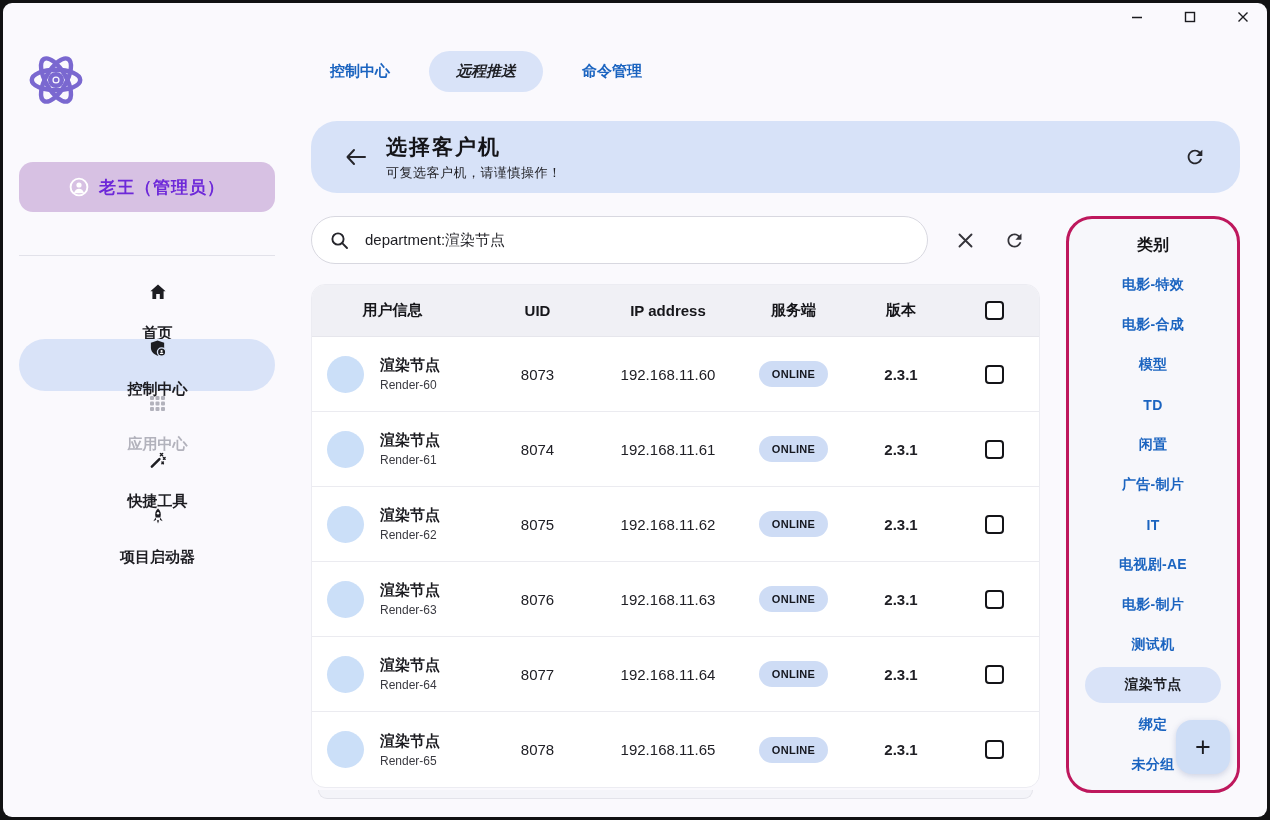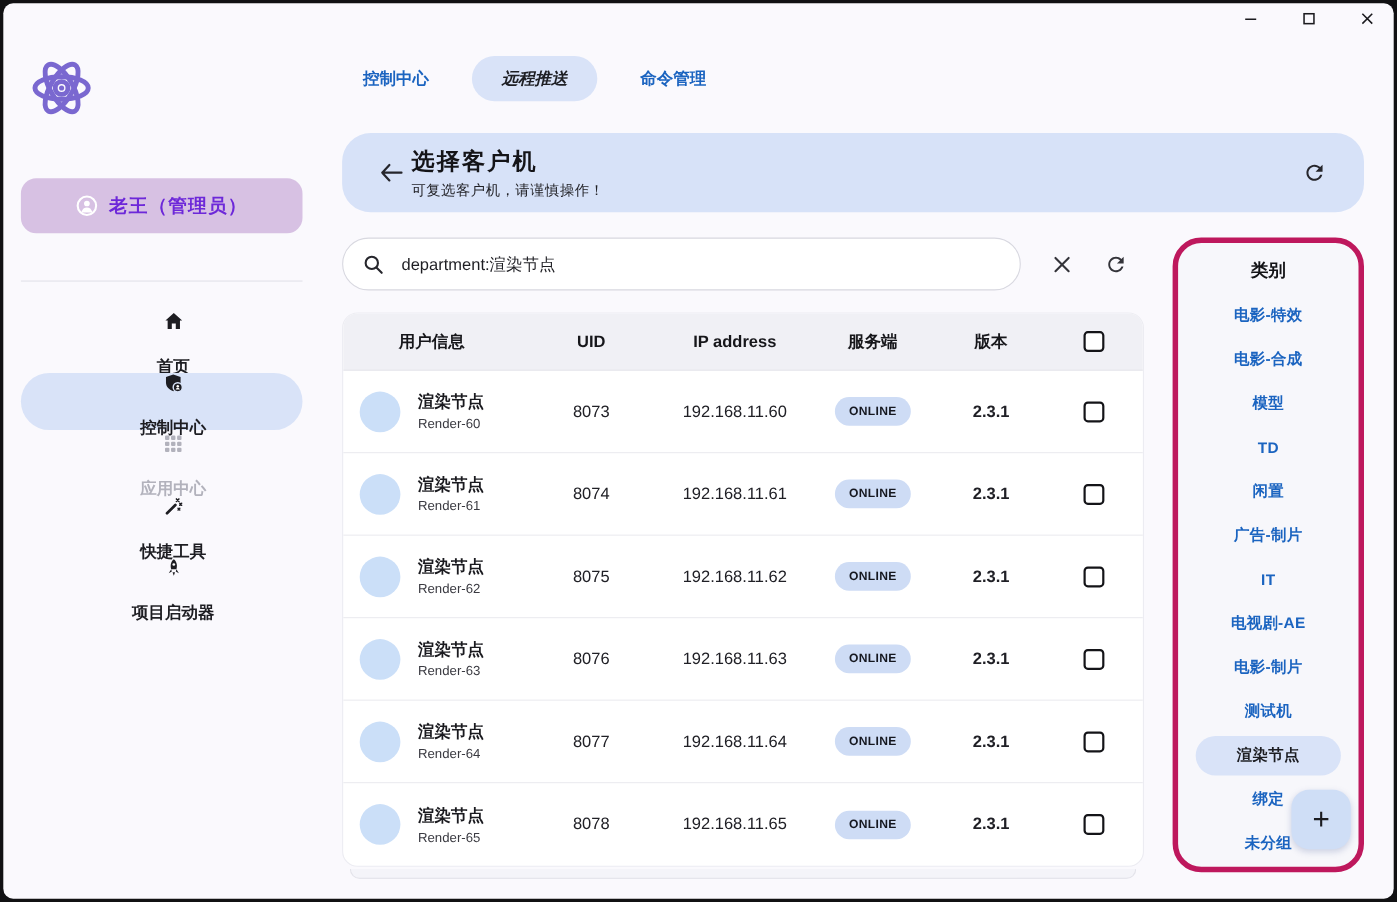--- a/index.html
+++ b/index.html
@@ -34,21 +34,21 @@
   
   .tabs { margin-top:20px; margin-left:19px; height:41px; display:flex; align-items:center; gap:39px; }
   .tab { font-size:15px; font-weight:700; color:var(--accent-blue,#1b64c0); cursor:pointer; }
   .tab.active { background:var(--pill-blue,#d9e3f8); color:#1e1f24; height:41px; border-radius:21px;
     display:flex; align-items:center; padding:0 27px;font-style:italic; }
 
   
   .banner { margin-top:29px; height:72px; background:var(--banner-blue,#d7e2f8); border-radius:26px;
     display:flex; align-items:center; }
   .back-btn { margin-left:27px; width:36px; height:36px; display:flex; align-items:center; justify-content:center; cursor:pointer; }
-  .banner-text { }
+  .banner-text { margin-left:12px; }
   .banner-title { font-size:21px; font-weight:700; color:#141418; letter-spacing:2px; }
   .banner-sub { font-size:13px; color:#222227; margin-top:3px; letter-spacing:.5px; }
   .banner-refresh { margin-left:auto; margin-right:28px; width:34px; height:34px; display:flex; align-items:center; justify-content:center; cursor:pointer; }
 
   
   .content-row { margin-top:23px; display:flex; gap:26px; }
   .left-col { width:729px; }
 
   
   .search-row { display:flex; align-items:center; height:48px; }
@@ -75,21 +75,21 @@
   .row-host { font-size:12px; color:#3a3a41; }
   .t-body .cell { font-size:15px; color:#202026; }
   .online-badge { background:var(--online-blue,#cedcf5); color:#15171f; font-size:11px; font-weight:700;
     padding:7px 13px; border-radius:14px; letter-spacing:.3px; }
   .version { font-weight:700; }
   .checkbox { width:19px; height:19px; border:2px solid #141418; border-radius:4px; background:#fff; cursor:pointer; }
   .table-peek { margin-top:2px; height:9px; background:#f4f4f9; border:1px solid #e3e3ea; border-top:none;
     border-radius:0 0 14px 14px; width:715px; margin-left:7px; }
 
   
-  .right-card { width:174px; height:577px; background:#f7f7fb; border:5px solid #be185d; border-radius:26px;
+  .right-card { width:174px; height:577px; background:#f7f7fb; border:3px solid #be185d; border-radius:26px;
     position:relative; padding-top:14px; }
   .cat-title { text-align:center; font-size:16px; font-weight:700; color:#131316; height:24px; line-height:24px; }
   .cat-list { margin-top:8px; display:flex; flex-direction:column; }
   .cat-item { height:40px; display:flex; align-items:center; justify-content:center; font-size:14px; font-weight:700;
     color:var(--accent-blue,#1b64c0); cursor:pointer; letter-spacing:.3px; }
   .cat-item.selected { background:var(--pill-blue,#d9e3f8); color:#1c1d22; border-radius:19px; margin:2px 16px; height:36px; }
   .fab { position:absolute; right:7px; bottom:16px; width:54px; height:54px; border-radius:16px;
     background:#cfdef6; box-shadow:0 2px 6px rgba(80,100,160,.25); display:flex; align-items:center; justify-content:center;
     font-size:27px; color:#1b1c21; cursor:pointer; }
 

